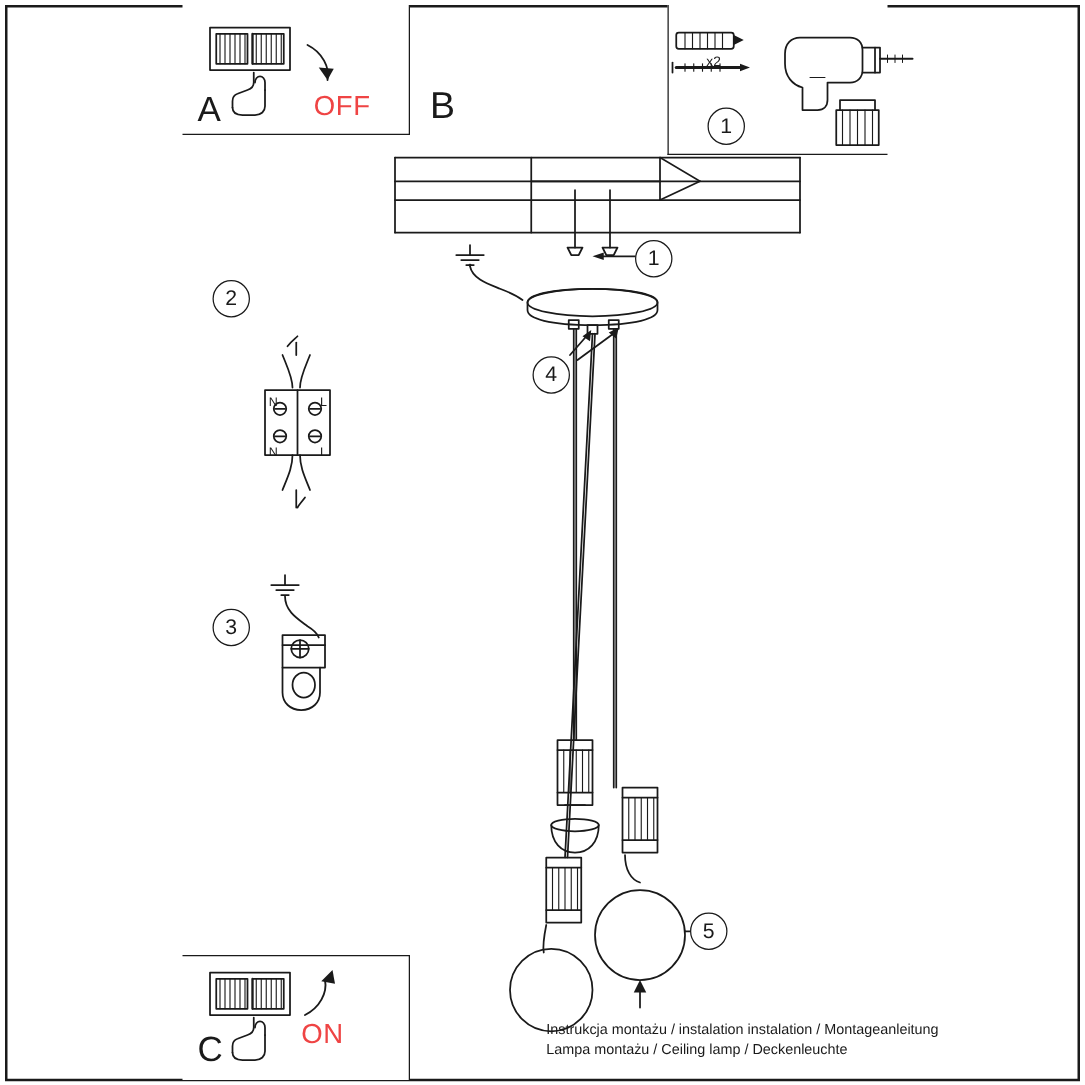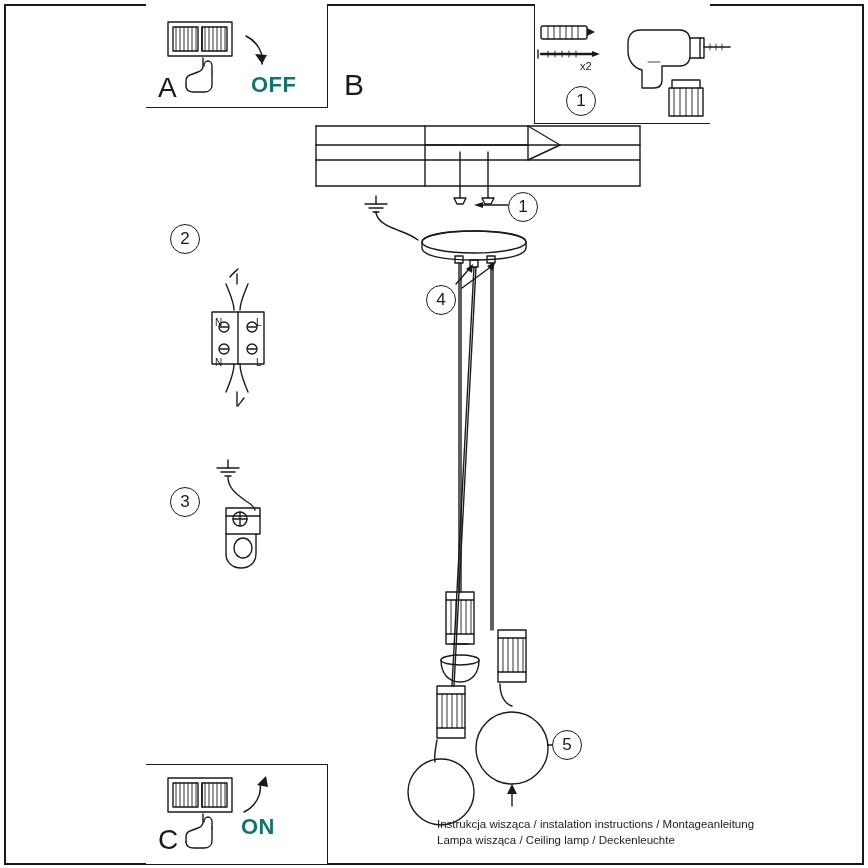--- a/index.html
+++ b/index.html
@@ -41,22 +41,22 @@
     color: #1a1a1a;
     font-family: "Liberation Sans", sans-serif;
   }
   .letter-a { left: 158px; top: 72px; }
   .letter-b { left: 344px; top: 68px; font-size: 30px; }
   .letter-c { left: 158px; top: 824px; }
 
   .onoff {
     position: absolute;
     font-size: 22px;
-    font-weight: bold;
-    color: #0f766e;
+    font-weight: normal;
+    color: #ef4444;
     letter-spacing: 0.5px;
   }
   .off-lbl { left: 251px; top: 72px; }
   .on-lbl  { left: 241px; top: 814px; }
 
   
   .step {
     position: absolute;
     width: 30px; height: 30px;
     border: 1.5px solid #1a1a1a;
@@ -84,21 +84,21 @@
     line-height: 16px;
     color: #1a1a1a;
     font-family: "Liberation Sans", sans-serif;
   }
 
   .xlabel {
     position: absolute;
     font-size: 11px;
     color: #1a1a1a;
   }
-  .x2-lbl { left: 580px; top: 44px; margin-top: 16px; }
+  .x2-lbl { left: 565px; top: 44px; }
 
   .term-lbl {
     position: absolute;
     font-size: 10px;
     color: #1a1a1a;
     font-family: "Liberation Sans", sans-serif;
   }
 
   svg { display:block; }
   .svgwrap { position:absolute; left:0; top:0; width:868px; height:868px; pointer-events:none;}
@@ -407,17 +407,17 @@
   <div class="term-lbl" style="left:256px; top:357px;">L</div>
 
   <div class="step step-1a">1</div>
   <div class="step step-1b">1</div>
   <div class="step step-2">2</div>
   <div class="step step-3">3</div>
   <div class="step step-4">4</div>
   <div class="step step-5">5</div>
 
   <div class="caption">
-    <div>Instrukcja wisząca / instalation instructions / Montageanleitung</div>
-    <div>Lampa wisząca / Ceiling lamp / Deckenleuchte</div>
+    <div>Instrukcja montażu / instalation instalation / Montageanleitung</div>
+    <div>Lampa montażu / Ceiling lamp / Deckenleuchte</div>
   </div>
 
 </div>
 
 </body></html>

